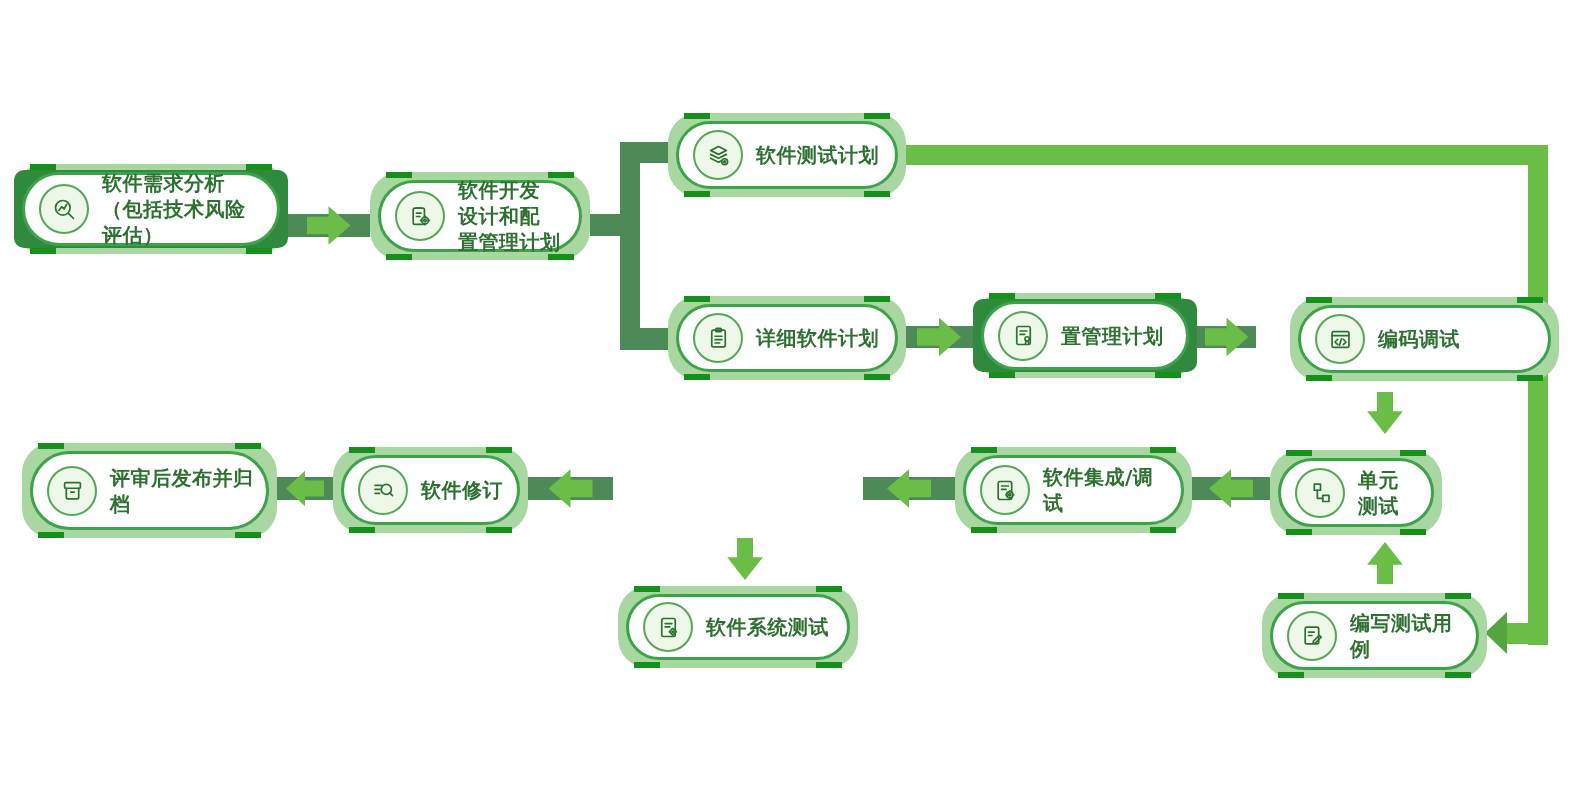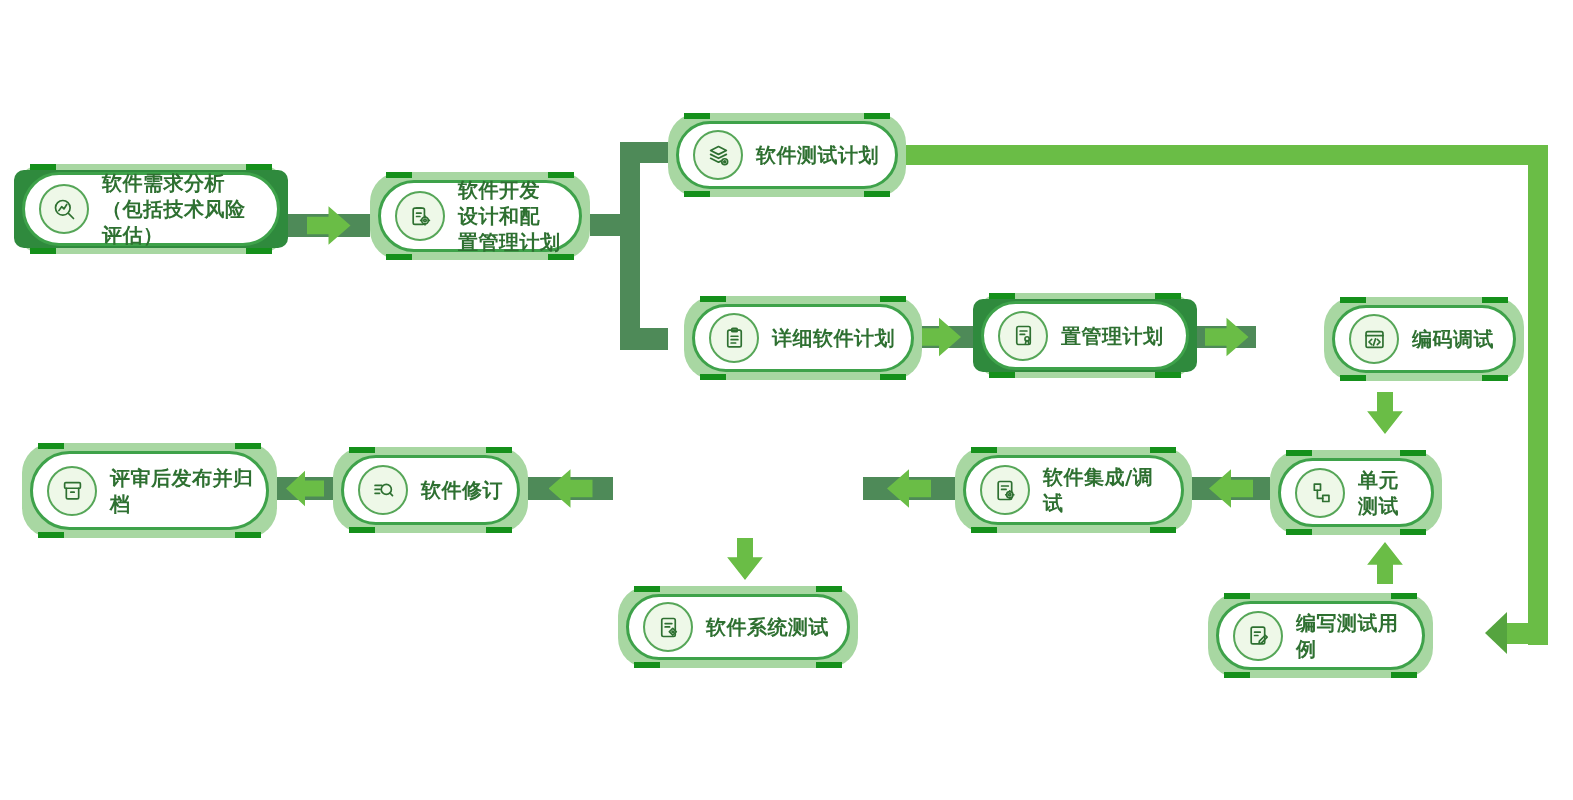--- a/index.html
+++ b/index.html
@@ -130,21 +130,21 @@
             <path d="M5 11 L12 14.5 19 11"></path>
             <path d="M5 14.5 L12 18 14 17"></path>
             <circle cx="17.5" cy="17.5" r="2.6" fill="#eef8e8"></circle>
             <circle cx="17.5" cy="17.5" r="0.8"></circle>
           </svg>
       </span>
       <span class="label">软件测试计划</span>
     </div>
   </div>
 
-  <div class="node" style="left:668px;top:296px;width:238px;height:84px;margin-left:16px;">
+  <div class="node" style="left:668px;top:296px;width:238px;height:84px;">
     <div class="tick tl"></div>
       <div class="tick tr"></div>
     <div class="tick bl"></div>
       <div class="tick br"></div>
     <div class="pill">
       <span class="icon-circle">
         <svg viewBox="0 0 24 24">
             <rect x="6" y="4.5" width="12" height="15" rx="1.5"></rect>
             <rect x="9.5" y="3" width="5" height="3" rx="1"></rect>
             <path d="M9 10 h6 M9 13 h6 M9 16 h4"></path>
@@ -165,21 +165,21 @@
             <rect x="6" y="4" width="12" height="16" rx="1.5"></rect>
             <path d="M9 8 h6 M9 11 h4"></path>
             <circle cx="15.2" cy="15" r="1.9"></circle>
             <path d="M14.4 16.6 l-0.7 2.6 M16 16.6 l0.7 2.6"></path>
           </svg>
       </span>
       <span class="label">置管理计划</span>
     </div>
   </div>
 
-  <div class="node" style="left:1324px;top:297px;width:200px;height:84px;text-align:right;">
+  <div class="node" style="left:1290px;top:297px;width:269px;height:84px;text-align:right;">
     <div class="tick tl"></div>
       <div class="tick tr"></div>
     <div class="tick bl"></div>
       <div class="tick br"></div>
     <div class="pill">
       <span class="icon-circle">
         <svg viewBox="0 0 24 24">
             <rect x="4.5" y="5" width="15" height="14" rx="1.5"></rect>
             <path d="M4.5 8.5 h15"></path>
             <path d="M9.5 11.8 l-2.4 2.4 2.4 2.4 M14.5 11.8 l2.4 2.4 -2.4 2.4 M12.9 11.4 l-1.8 5.8"></path>
@@ -199,21 +199,21 @@
         <svg viewBox="0 0 24 24">
             <rect x="6.5" y="4.5" width="5.5" height="5.5"></rect>
             <rect x="14" y="14.5" width="5.5" height="5.5"></rect>
             <path d="M9.2 10 V17.2 H14"></path>
           </svg>
       </span>
       <span class="label">单元测试</span>
     </div>
   </div>
 
-  <div class="node" style="left:1208px;top:593px;width:225px;height:85px;">
+  <div class="node" style="left:1262px;top:593px;width:225px;height:85px;">
     <div class="tick tl"></div>
       <div class="tick tr"></div>
     <div class="tick bl"></div>
       <div class="tick br"></div>
     <div class="pill">
       <span class="icon-circle">
         <svg viewBox="0 0 24 24">
             <rect x="5.5" y="4.5" width="12" height="15" rx="1.5"></rect>
             <path d="M8.5 9 h5 M8.5 12 h3"></path>
             <path d="M12.8 17 l5.2-5.2 1.7 1.7 -5.2 5.2 -2 0.3 z"></path>

